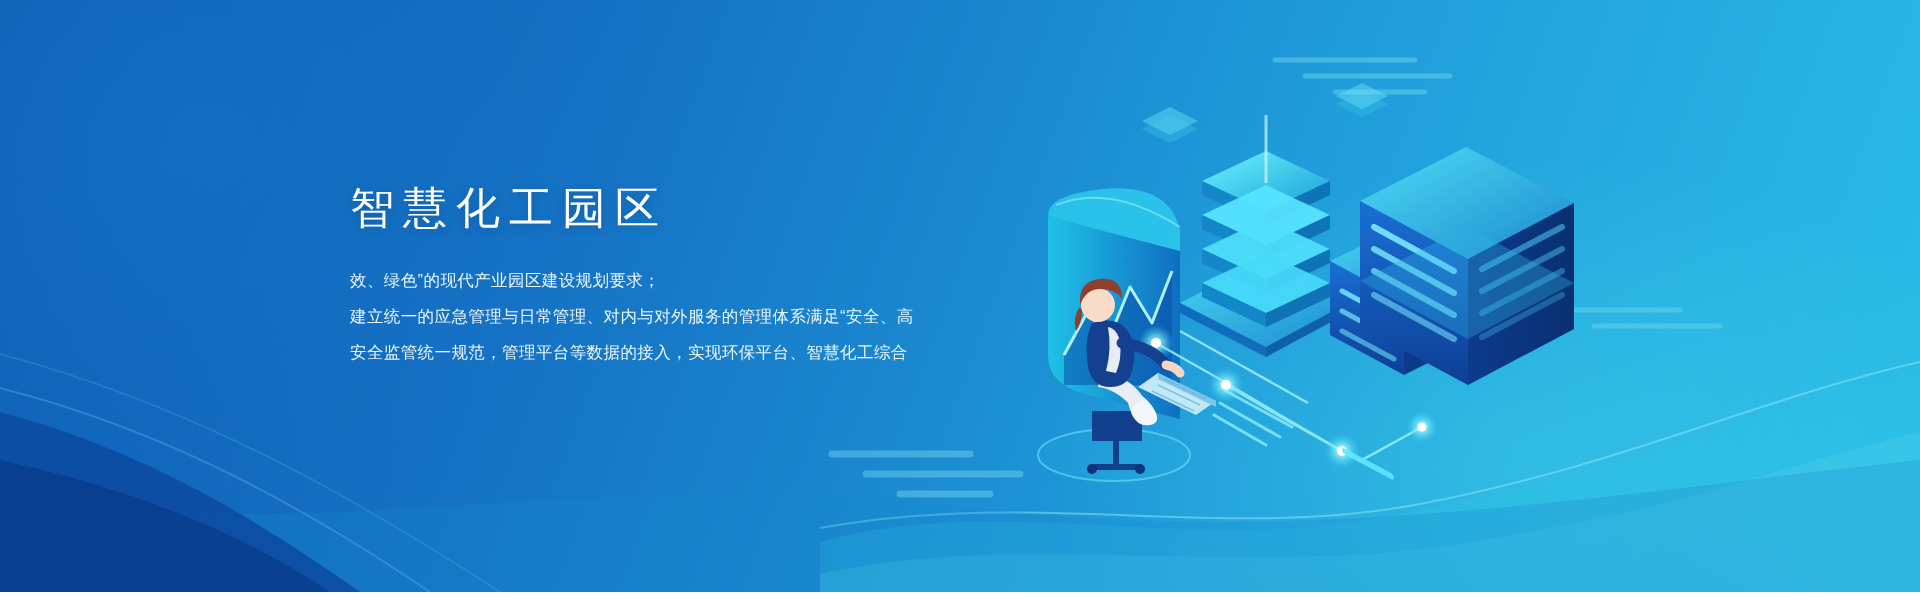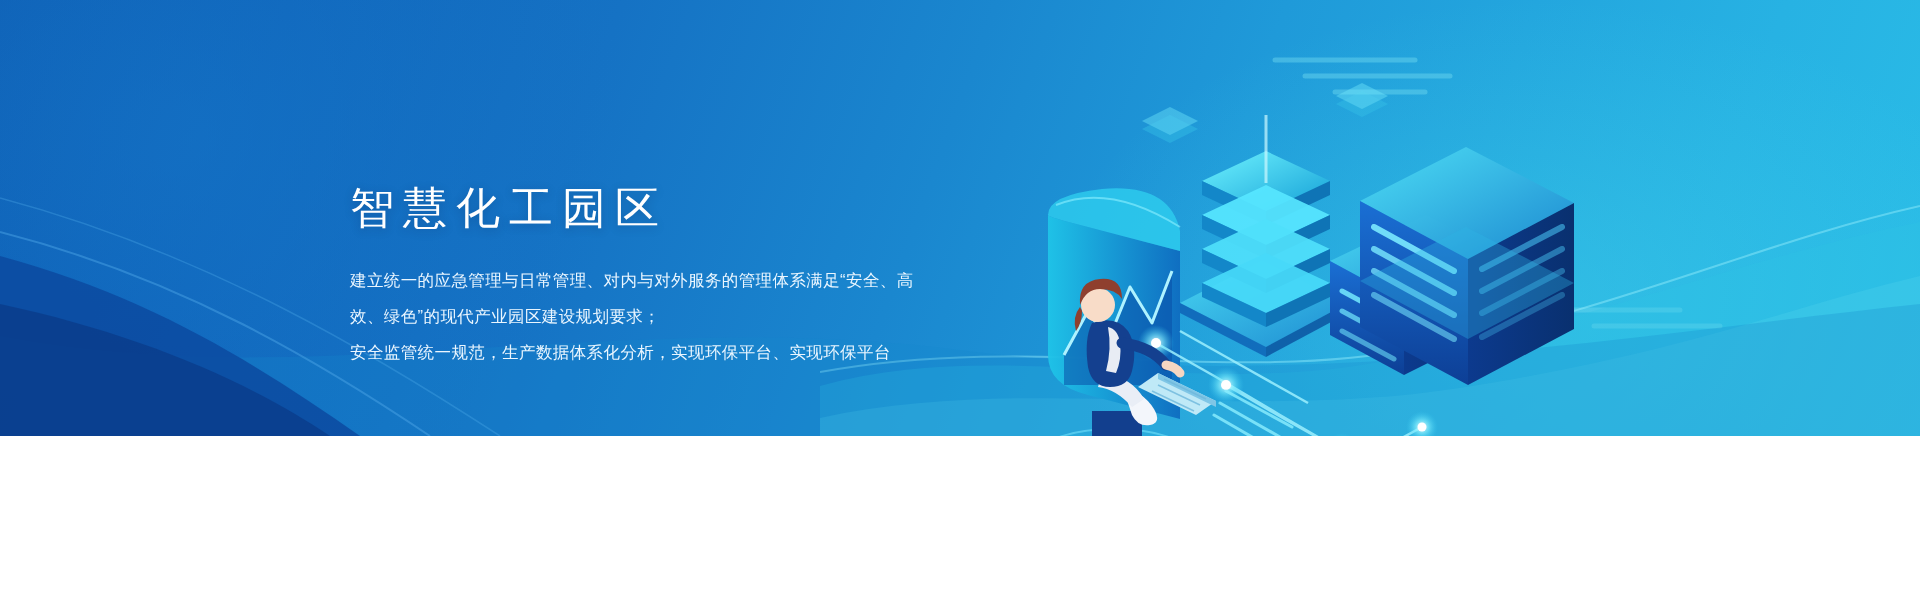--- a/index.html
+++ b/index.html
@@ -3,21 +3,21 @@
 <meta charset="utf-8">
 <style>
   * { box-sizing: border-box; margin: 0; padding: 0; }
   html, body {
     width: 1920px; height: 600px;
     overflow: hidden;
     font-family: "Liberation Sans", "DejaVu Sans", sans-serif;
   }
   #banner {
     position: relative;
-    width: 1920px; height: 436px;
+    width: 1920px; height: 592px;
     background: linear-gradient(110deg,
        #0f5fb5 0%,
        #1166bc 14%,
        #1572c4 30%,
        #1a87cf 48%,
        #1f9ad9 62%,
        #23a6de 74%,
        #27b2e3 86%,
        #2abde7 100%);
     overflow: hidden;
@@ -336,19 +336,19 @@
       <path d="M0 120 C 150 160 260 230 360 300 L0 300 Z" fill="#0c4aa0" opacity=".85"></path>
       <path d="M0 168 C 140 198 250 246 330 300 L0 300 Z" fill="#0a3d8c" opacity=".85"></path>
       <path d="M0 96 C 180 142 320 226 430 300" fill="none" stroke="#4fa8e8" stroke-width="2" opacity=".45"></path>
       <path d="M0 62 C 210 118 380 222 500 300" fill="none" stroke="#57b4ee" stroke-width="1.5" opacity=".3"></path>
     </svg>
   </div>
 
   <div class="copy">
     <h1 class="title">智慧化工园区</h1>
     <div class="desc">
+      <span class="line">效、绿色”的现代产业园区建设规划要求；</span>
       <span class="line">建立统一的应急管理与日常管理、对内与对外服务的管理体系满足“安全、高</span>
-      <span class="line">效、绿色”的现代产业园区建设规划要求；</span>
-      <span class="line">安全监管统一规范，生产数据体系化分析，实现环保平台、实现环保平台</span>
+      <span class="line">安全监管统一规范，管理平台等数据的接入，实现环保平台、智慧化工综合</span>
     </div>
   </div>
 
 </div>
 
 </body></html>

